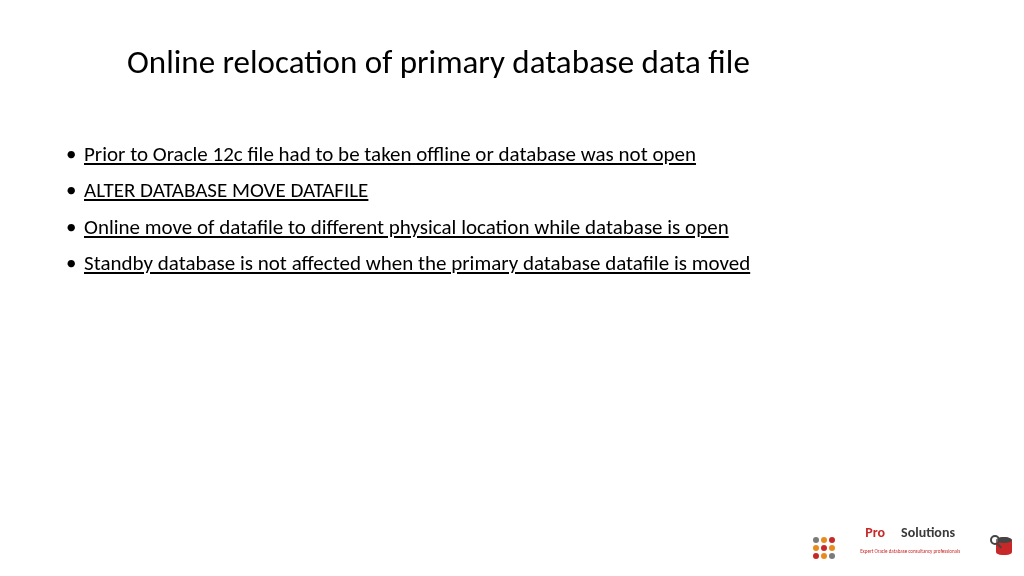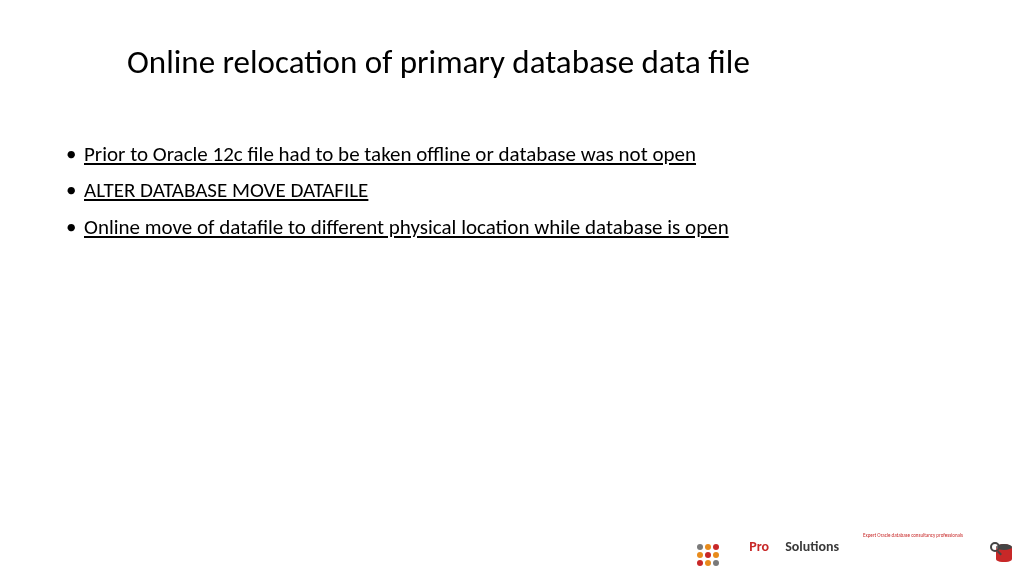--- a/index.html
+++ b/index.html
@@ -53,21 +53,21 @@
     .logo-dots span {
       width: 6px;
       height: 6px;
       border-radius: 50%;
     }
     .d-r { background: #c82828; }
     .d-o { background: #e88b1c; }
     .d-g { background: #7a7a7a; }
     .logo-text {
       display: flex;
-      flex-direction: row;
+      flex-direction: column;
       line-height: 1;
       text-align: center;
     }
     .logo-main {
       font-size: 14px;
       font-weight: 600;
     }
     .logo-main .pro { color: #c82828; }
     .logo-main .sol { color: #3a3a3a; }
     .logo-tag {
@@ -119,20 +119,21 @@
   </style>
 </head>
 <body>
 
 <h1 class="slide-title">Online relocation of primary database data file</h1>
 
 <ul class="bullet-list">
   <li>Prior to Oracle 12c file had to be taken offline or database was not open</li>
   <li>ALTER DATABASE MOVE DATAFILE</li>
   <li>Online move of datafile to different physical location while database is open</li>
+  <li>Standby database is not affected when the primary database datafile is moved</li>
 </ul>
 
 <div class="logo-area">
   <div class="logo-dots">
     <span class="d-g"></span>
       <span class="d-o"></span>
       <span class="d-r"></span>
     <span class="d-o"></span>
       <span class="d-r"></span>
       <span class="d-o"></span>

